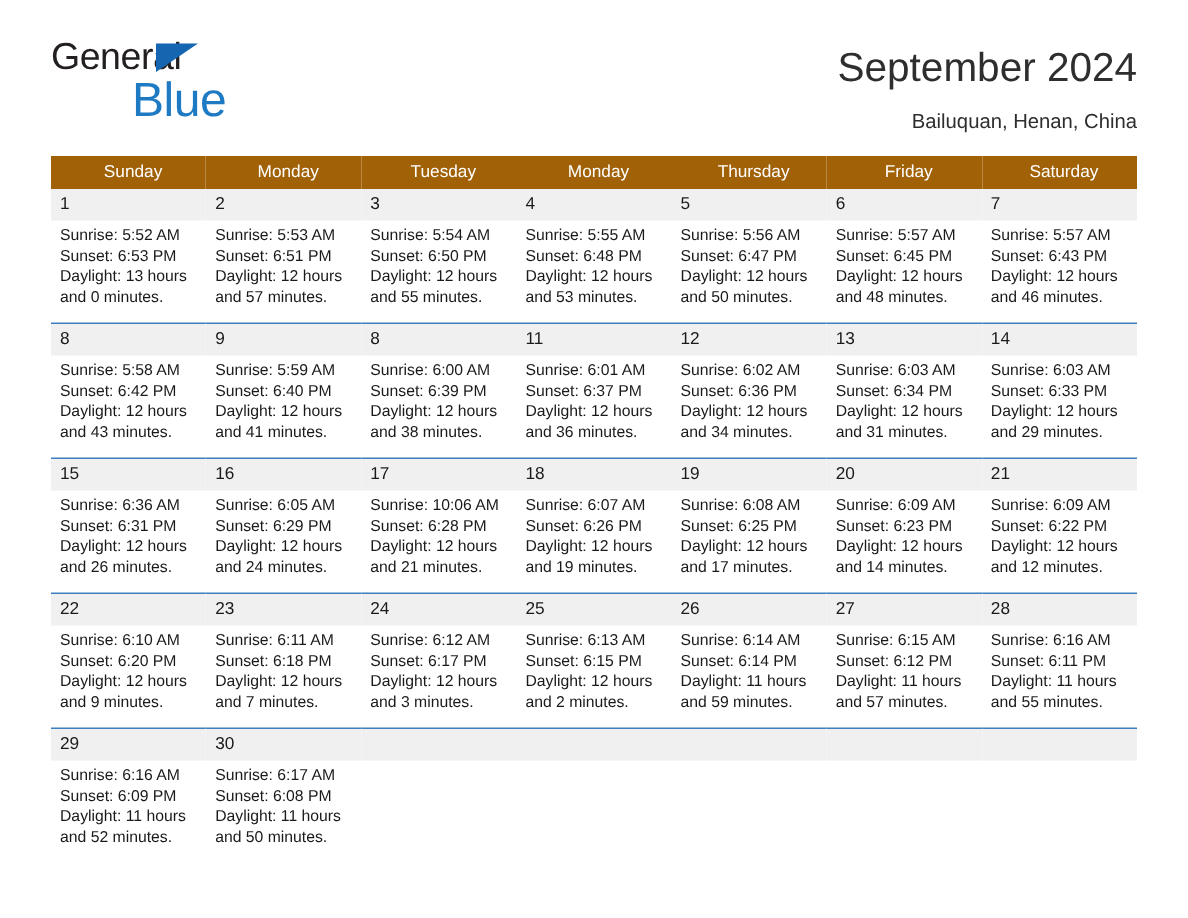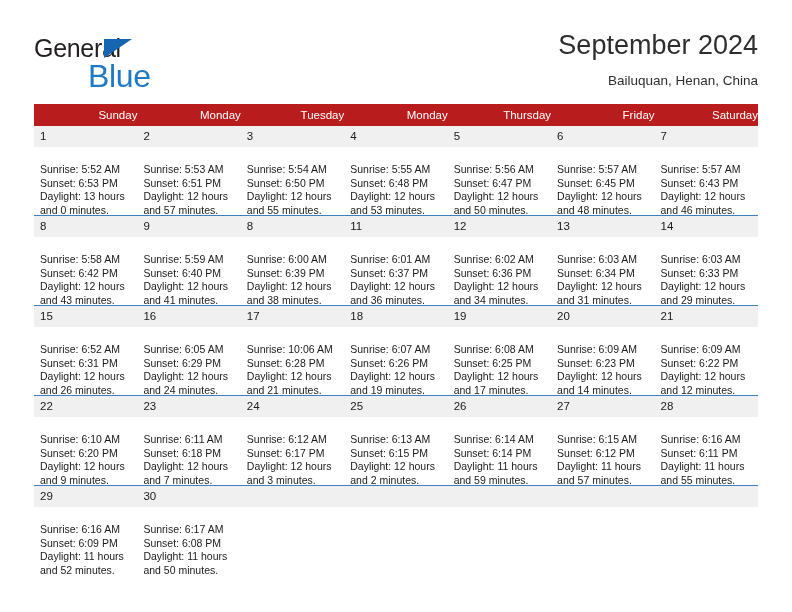--- a/index.html
+++ b/index.html
@@ -20,21 +20,21 @@
   .header {
     position: absolute;
     left: 0;
     top: 0;
     width: 792px;
     height: 100px;
   }
   .brand {
     position: absolute;
     left: 34px;
-    top: 34px;
+    top: 24px;
     width: 220px;
     height: 50px;
   }
   .brand-general {
     position: absolute;
     left: 0;
     top: 0;
     font-size: 25px;
     letter-spacing: -0.3px;
     color: #231f20;
@@ -85,25 +85,25 @@
     left: 34px;
     top: 104px;
     width: 724px;
   }
   .cal-table {
     width: 724px;
     border-collapse: collapse;
     table-layout: fixed;
   }
   .cal-table th {
-    background: #b91c1c;
+    background: #a16207;
     color: #ffffff;
     font-size: 11.5px;
     font-weight: normal;
-    text-align: right;
+    text-align: center;
     padding: 5px 0 5px 6px;
     height: 12px;
     border: none;
   }
   .weekrow > td {
     padding: 0;
     vertical-align: top;
     border-top: 1px solid #3f7fbf;
     border-bottom: none;
   }
@@ -119,21 +119,21 @@
     font-size: 11.5px;
     color: #1a1a1a;
     padding: 4px 0 5px 6px;
     line-height: 12px;
     height: 12px;
   }
   .daynum.empty {
     color: transparent;
   }
   .dayinfo {
-    padding: 16px 6px 0 6px;
+    padding: 4px 6px 0 6px;
     font-size: 10.5px;
     line-height: 13.6px;
     color: #1a1a1a;
   }
   .dayinfo div {
     white-space: nowrap;
   }
 </style>
 </head>
 <body>
@@ -323,21 +323,21 @@
                 <div>and 29 minutes.</div>
               </div>
             </div>
           </td>
         </tr>
         <tr class="weekrow">
           <td>
             <div class="daycell">
               <div class="daynum">15</div>
               <div class="dayinfo">
-                <div>Sunrise: 6:52 AM</div>
+                <div>Sunrise: 6:36 AM</div>
                 <div>Sunset: 6:31 PM</div>
                 <div>Daylight: 12 hours</div>
                 <div>and 26 minutes.</div>
               </div>
             </div>
           </td>
           <td>
             <div class="daycell">
               <div class="daynum">16</div>
               <div class="dayinfo">

